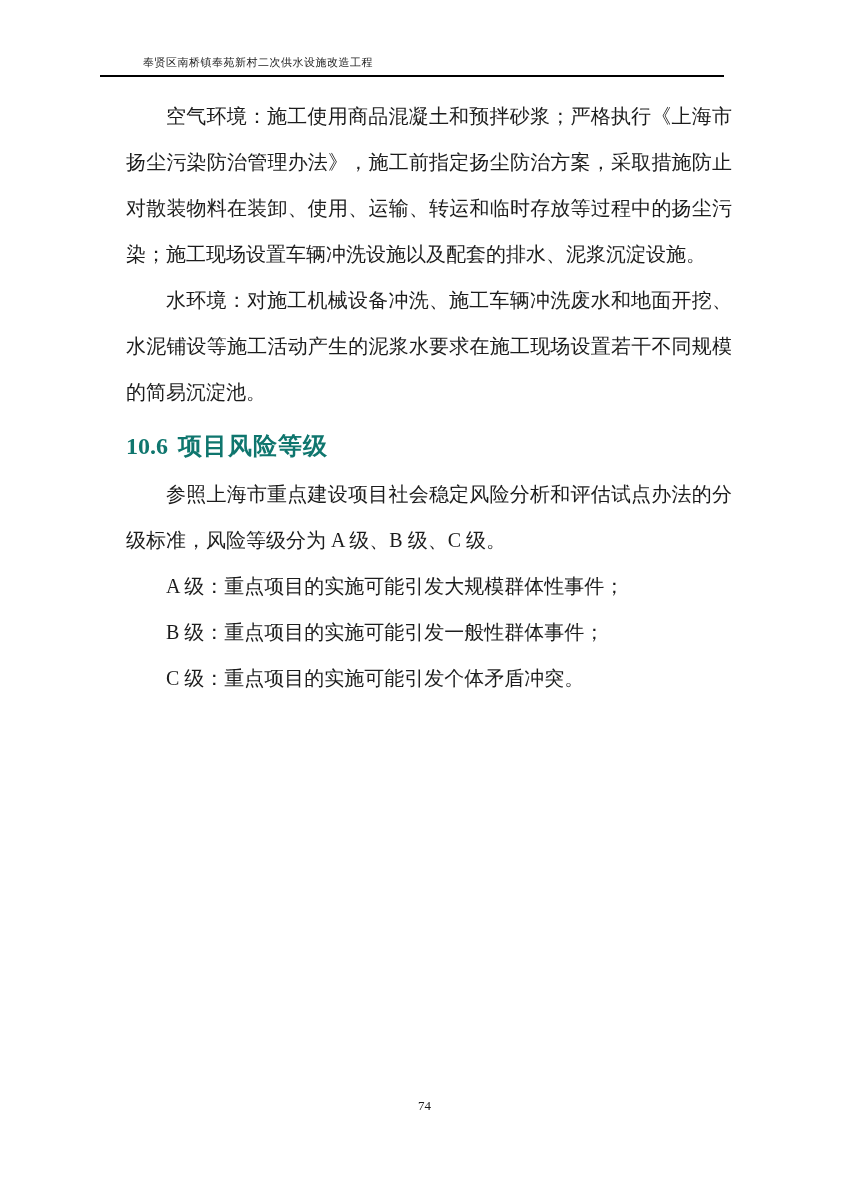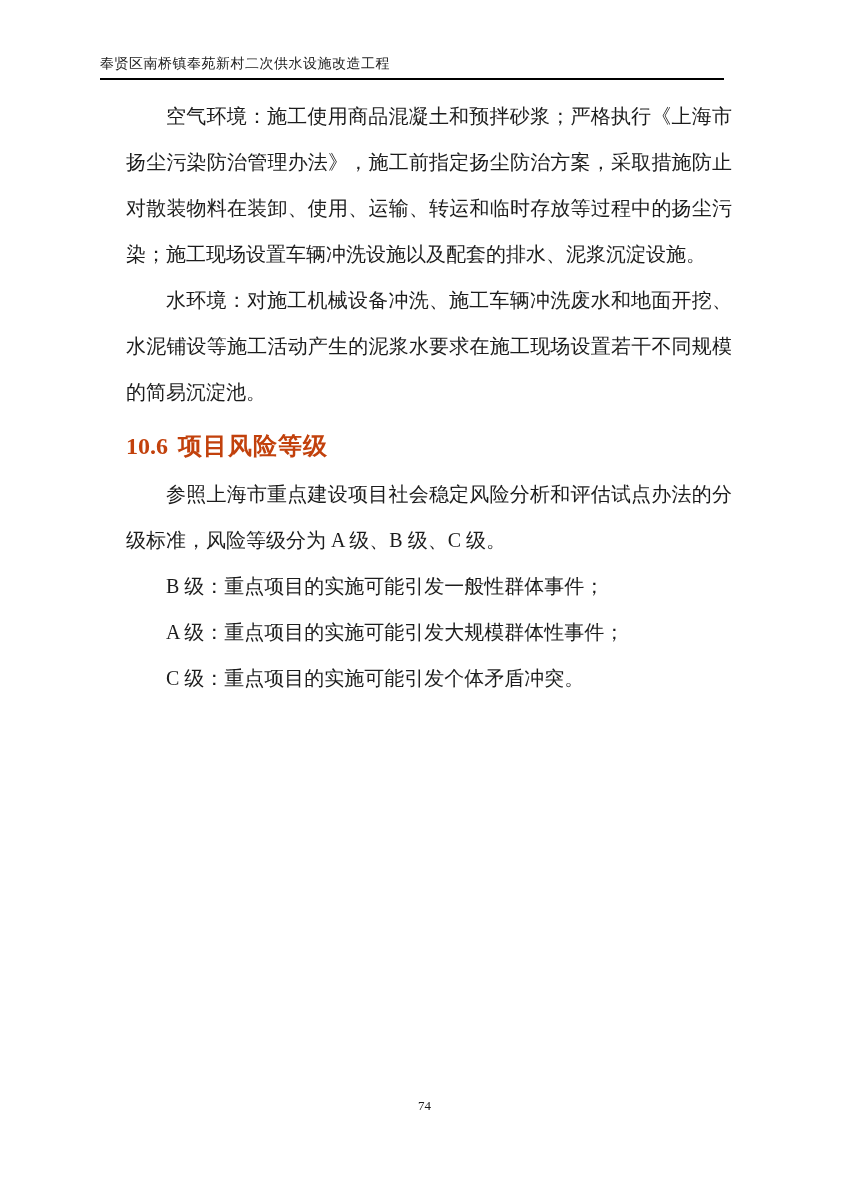--- a/index.html
+++ b/index.html
@@ -20,24 +20,25 @@
   }
   .page-header {
     position: absolute;
     left: 100px;
     top: 55px;
     width: 624px;
     border-bottom: 2px solid #000000;
     padding-bottom: 5px;
   }
   .header-title {
-    font-size: 14px;
+    font-size: 11px;
     letter-spacing: 0.5px;
     color: #222222;
     white-space: nowrap;
+    margin-left: 43px;
   }
   .content {
     position: absolute;
     left: 126px;
     top: 93px;
     width: 606px;
     font-size: 20px;
     line-height: 46px;
     text-align: justify;
     text-justify: inter-character;
@@ -45,21 +46,21 @@
   }
   .para { text-align: justify; }
   .para.indent { text-indent: 2em; }
   .section-heading {
     font-size: 24px;
     font-weight: bold;
     line-height: 36px;
     margin: 13px 0 7px 0;
     text-align: left;
     text-indent: 0;
-    color: #c2410c;
+    color: #0f766e;
     letter-spacing: 1px;
   }
   .section-heading .sec-num { margin-right: 10px; letter-spacing: 0; }
   .page-footer {
     position: absolute;
     left: 0;
     top: 1096px;
     width: 849px;
     text-align: center;
   }
@@ -85,23 +86,23 @@
     <p class="para indent">空气环境：施工使用商品混凝土和预拌砂浆；严格执行《上海市扬尘污染防治管理办法》，施工前指定扬尘防治方案，采取措施防止对散装物料在装卸、使用、运输、转运和临时存放等过程中的扬尘污染；施工现场设置车辆冲洗设施以及配套的排水、泥浆沉淀设施。</p>
 
     <p class="para indent">水环境：对施工机械设备冲洗、施工车辆冲洗废水和地面开挖、水泥铺设等施工活动产生的泥浆水要求在施工现场设置若干不同规模的简易沉淀池。</p>
 
     <h2 class="section-heading">
       <span class="sec-num">10.6</span><span>项目风险等级</span>
     </h2>
 
     <p class="para indent">参照上海市重点建设项目社会稳定风险分析和评估试点办法的分级标准，风险等级分为 A 级、B 级、C 级。</p>
 
+    <p class="para indent">A 级：重点项目的实施可能引发大规模群体性事件；</p>
+
     <p class="para indent">B 级：重点项目的实施可能引发一般性群体事件；</p>
-
-    <p class="para indent">A 级：重点项目的实施可能引发大规模群体性事件；</p>
 
     <p class="para indent">C 级：重点项目的实施可能引发个体矛盾冲突。</p>
 
   </div>
 
   <div class="page-footer">
     <span class="page-number">74</span>
   </div>
 
 </div>

